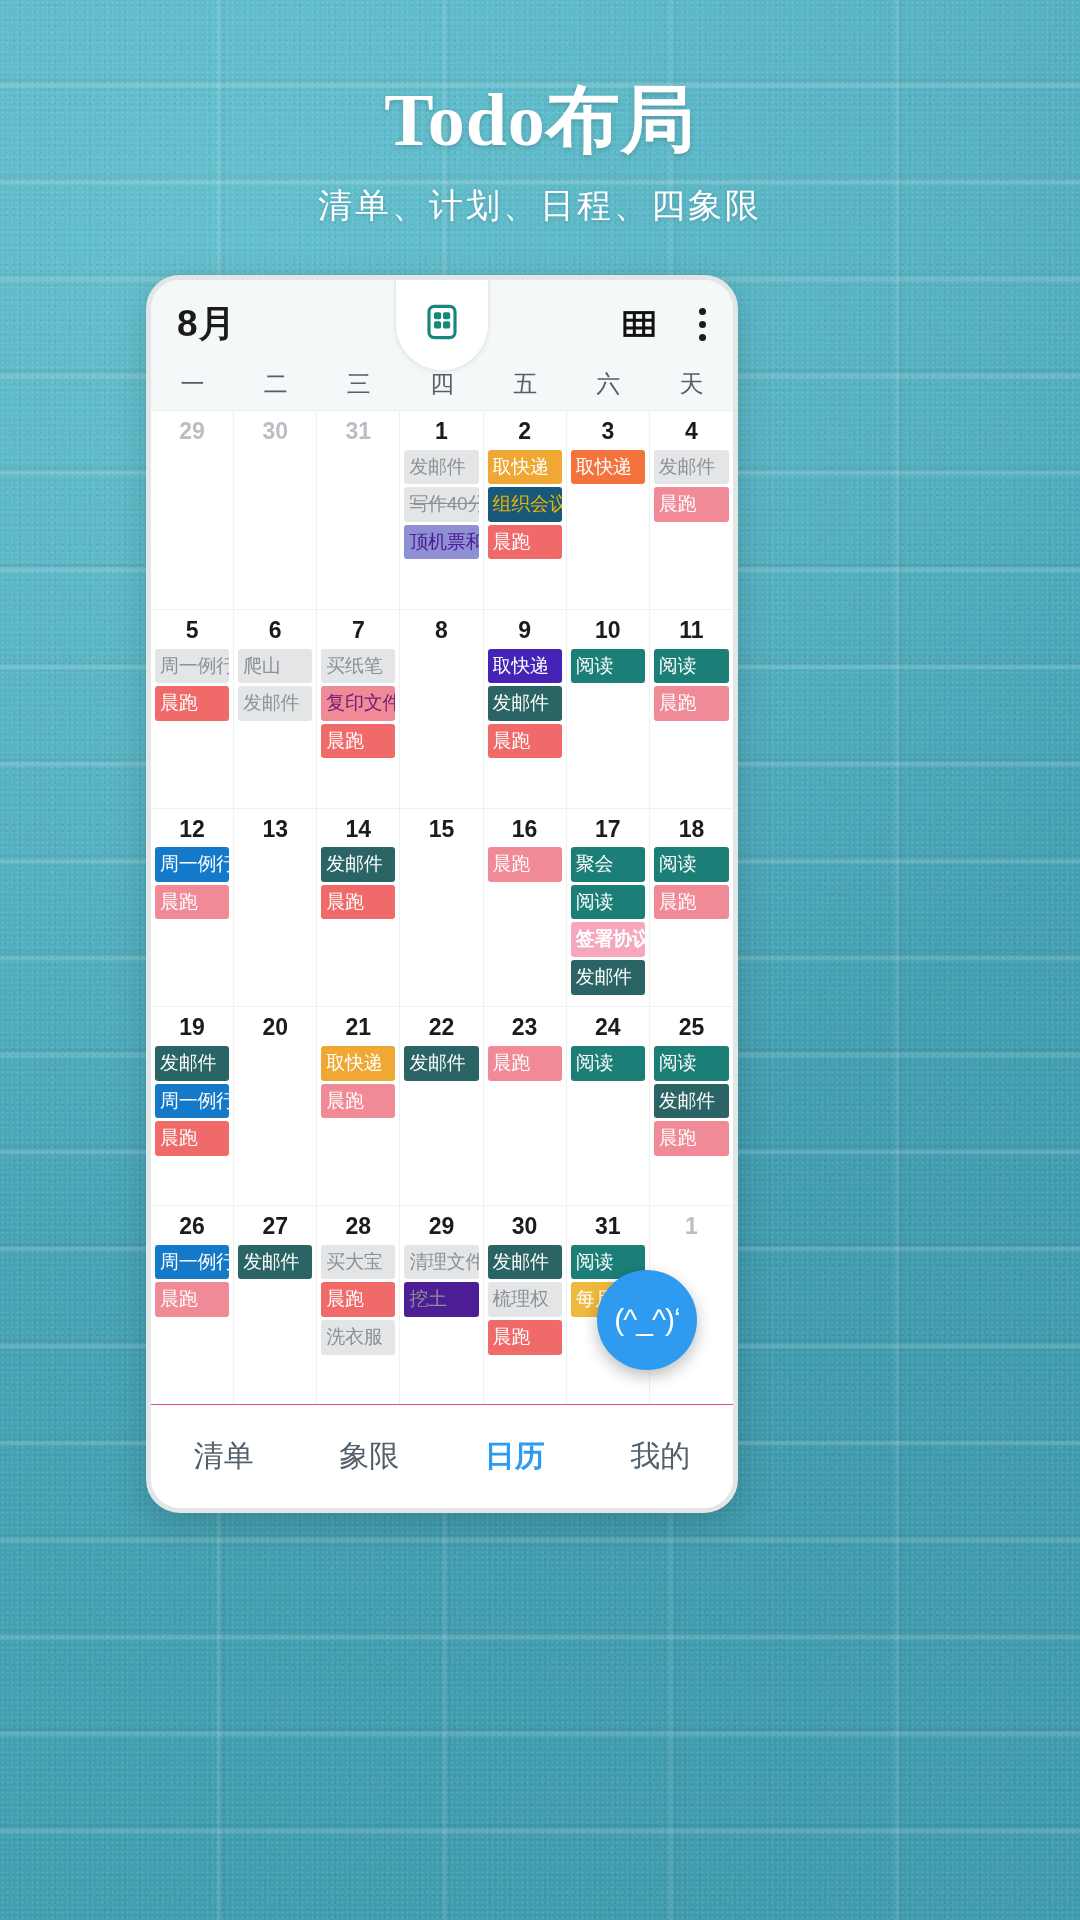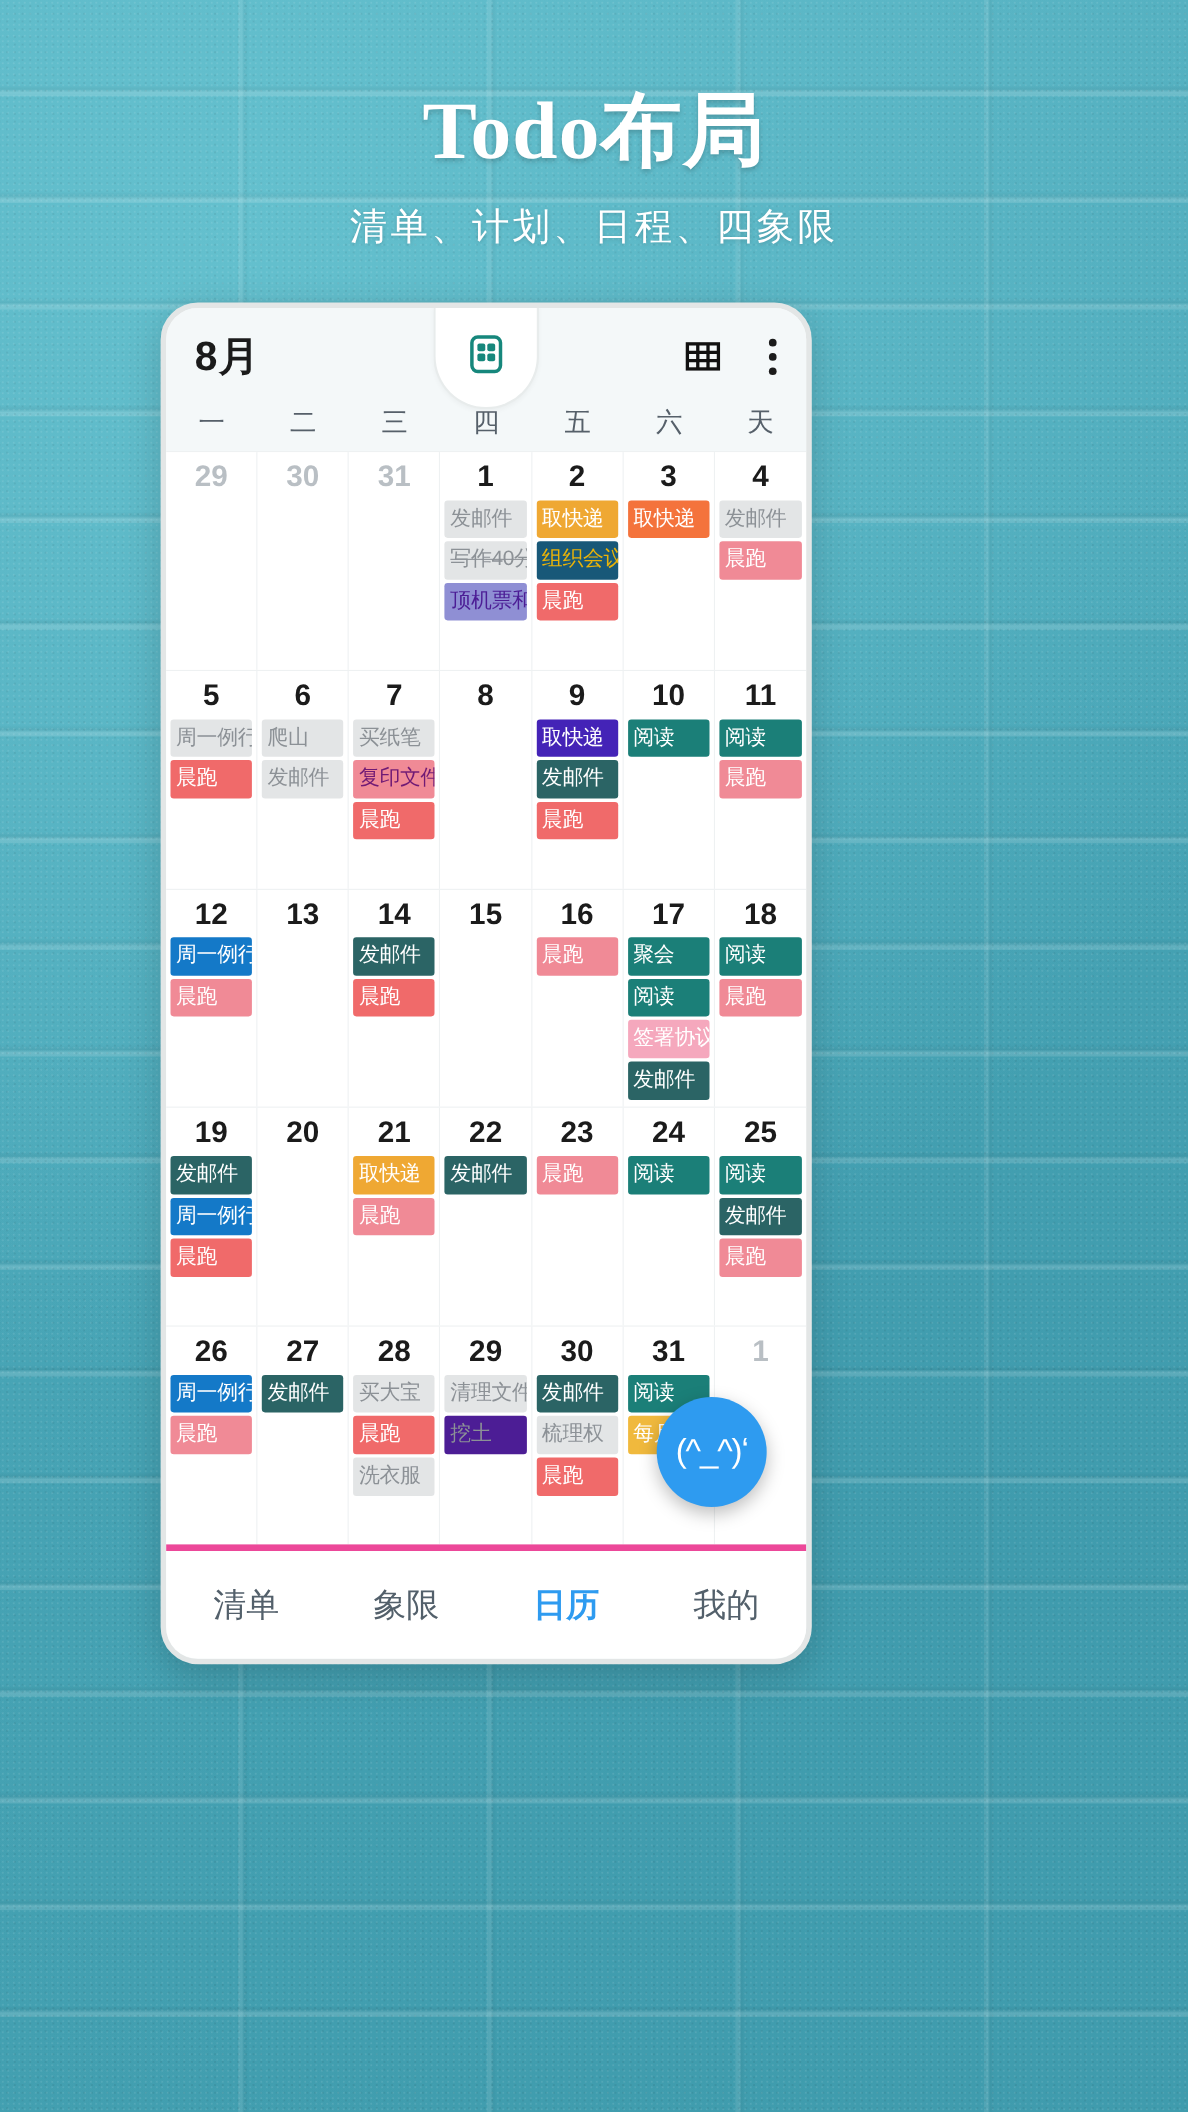--- a/index.html
+++ b/index.html
@@ -108,21 +108,21 @@
     flex:1 1 0; display:grid; grid-template-columns:repeat(7,1fr);
     border-top:1px solid #eef1f2;
   }
   .cell {
     border-right:1px solid #eef1f2;
     padding:6px 4px 0 4px;
     display:flex; flex-direction:column; align-items:stretch;
     min-width:0; overflow:hidden;
   }
   .cell:last-child { border-right:none; }
-  .dnum { text-align:center; font-size:27px; font-weight:bold; color:#1b1b1b; line-height:1.25; margin-bottom:4px; }
+  .dnum { text-align:center; font-size:23px; font-weight:bold; color:#1b1b1b; line-height:1.25; margin-bottom:4px; }
   .dnum.out { color:#b9bfc4; font-weight:bold; }
   .ev {
     font-size:19px; line-height:1.45;
     padding:3px 4px 4px 5px; margin-bottom:3px;
     border-radius:3px;
     white-space:nowrap; overflow:hidden;
     letter-spacing:-0.3px;
   }
   .ev.done { text-decoration:line-through; }
 
@@ -133,21 +133,21 @@
     background:#2e9bf0;
     box-shadow:0 6px 16px rgba(0,0,0,.26);
     display:flex; align-items:center; justify-content:center;
     color:#fff; font-size:30px; letter-spacing:-1px;
     z-index:6;
   }
 
   
   .nav {
     flex:0 0 auto; height:104px;
-    background:#ffffff; border-top:6px solid #ec4899;
+    background:#ffffff; border-top:1px solid #ec4899;
     display:grid; grid-template-columns:repeat(4,1fr);
     align-items:center;
   }
   .nav div { text-align:center; font-size:30px; color:#53606b; }
   .nav div.active { color:#2e9bf0; font-weight:bold; }
 </style>
 </head>
 <body>
 
 <div id="wall"></div>
@@ -289,21 +289,21 @@
           <div class="dnum">15</div>
         </div>
         <div class="cell">
           <div class="dnum">16</div>
           <div class="ev" style="background: rgb(240, 138, 150); color: rgb(255, 255, 255);">晨跑</div>
         </div>
         <div class="cell">
           <div class="dnum">17</div>
           <div class="ev" style="background: rgb(27, 127, 120); color: rgb(255, 255, 255);">聚会</div>
           <div class="ev" style="background: rgb(27, 127, 120); color: rgb(255, 255, 255);">阅读</div>
-          <div class="ev" style="background: rgb(245, 168, 189); color: rgb(255, 255, 255);">签署协议</div>
+          <div class="ev" style="background: rgb(245, 168, 189); color: rgb(255, 255, 255); font-weight: bold;">签署协议</div>
           <div class="ev" style="background: rgb(43, 100, 101); color: rgb(255, 255, 255);">发邮件</div>
         </div>
         <div class="cell">
           <div class="dnum">18</div>
           <div class="ev" style="background: rgb(27, 127, 120); color: rgb(255, 255, 255);">阅读</div>
           <div class="ev" style="background: rgb(240, 138, 150); color: rgb(255, 255, 255);">晨跑</div>
         </div>
       </div>
       <div class="wk">
         <div class="cell">

